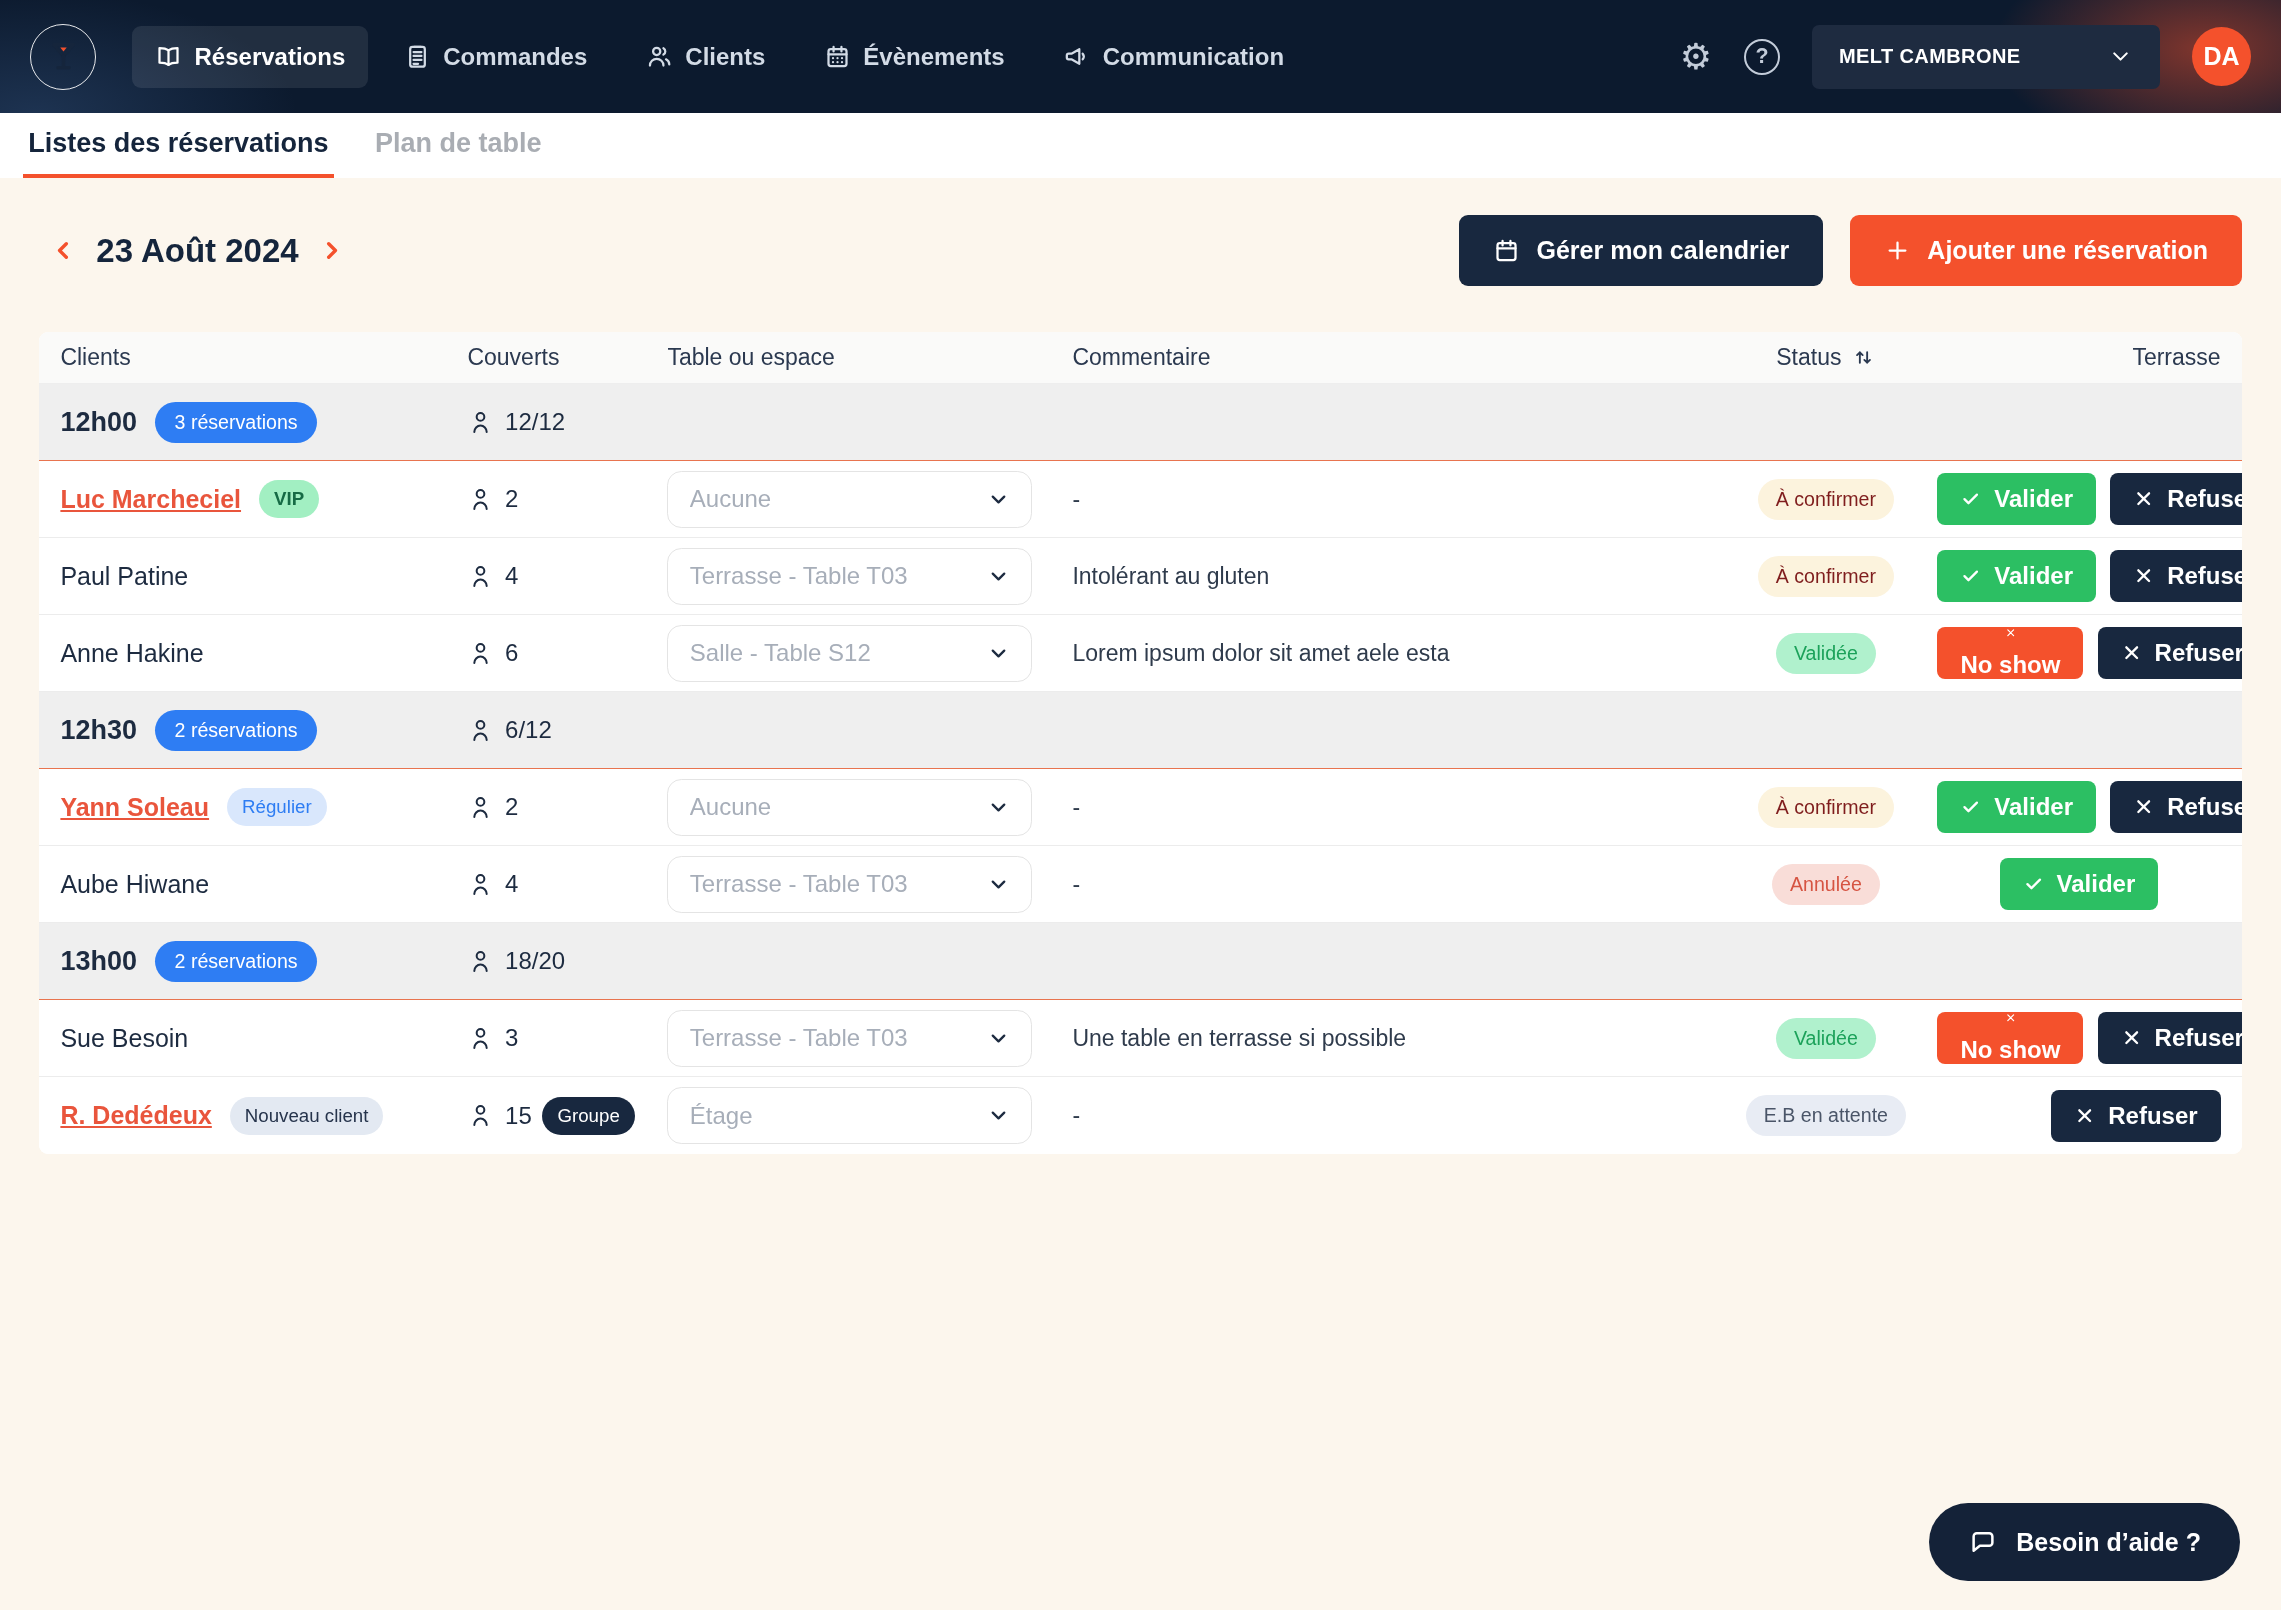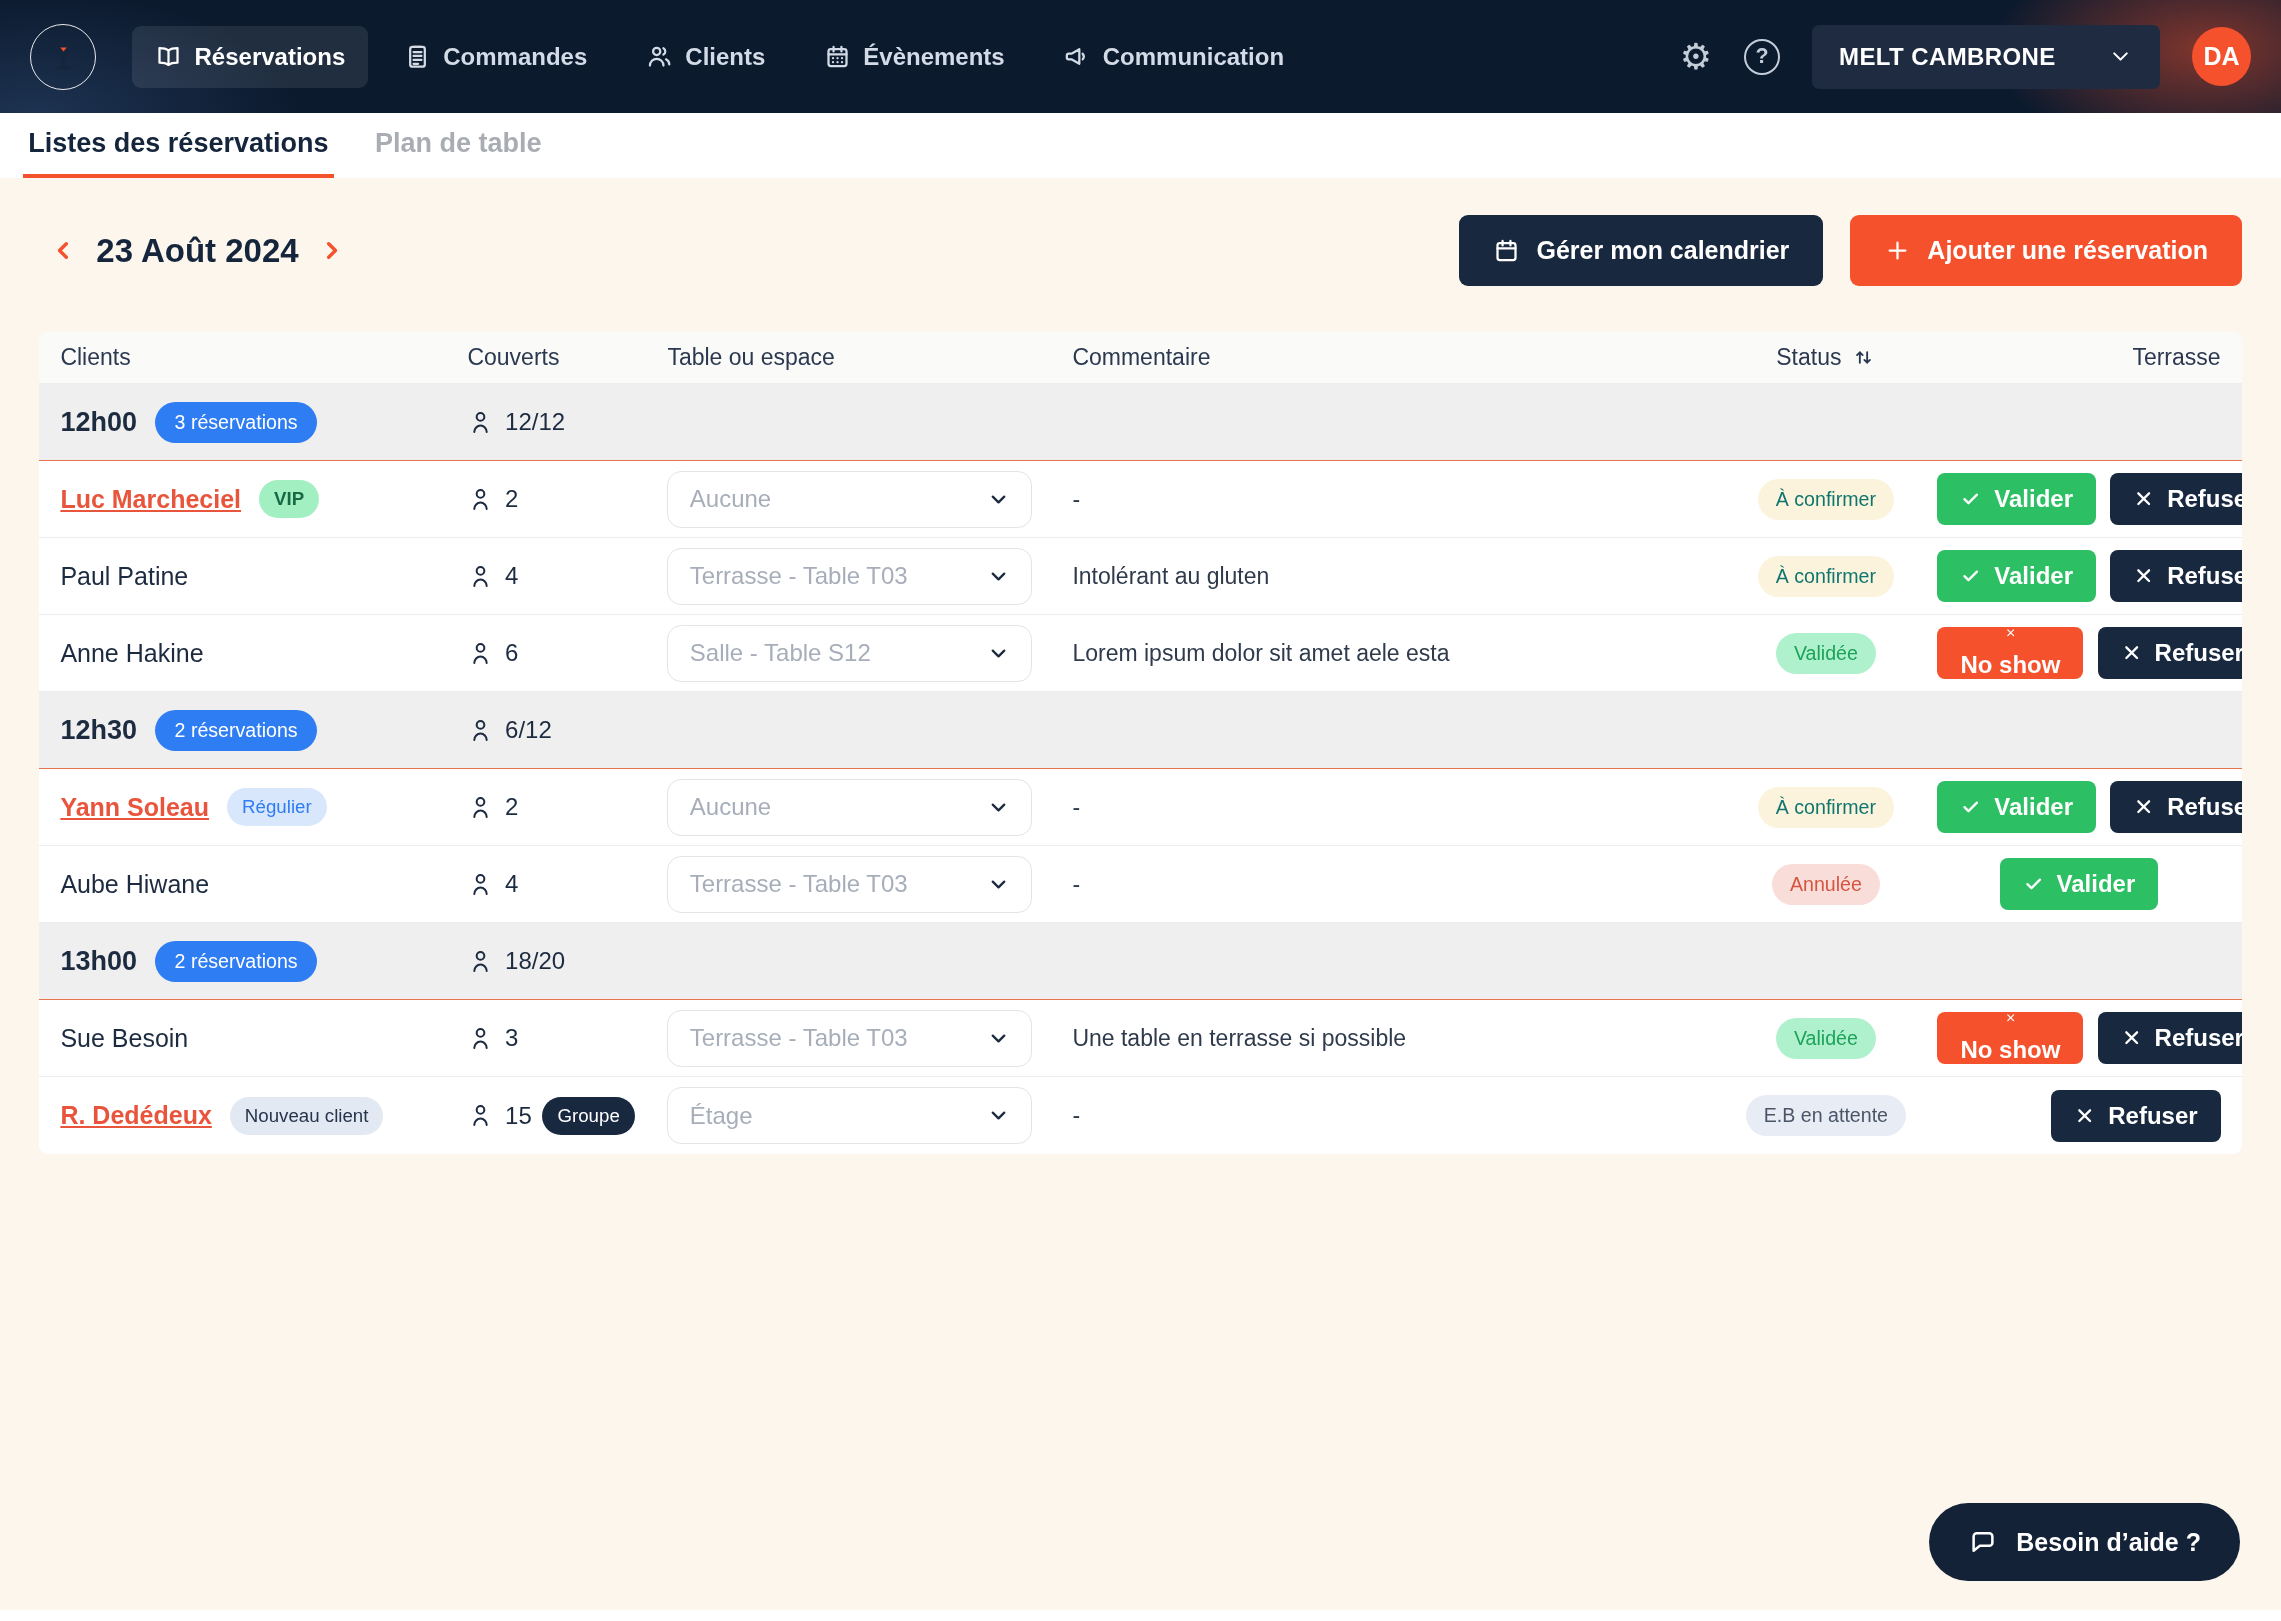--- a/index.html
+++ b/index.html
@@ -19,21 +19,21 @@
   .logo{width:66px;height:66px;border:1.8px solid rgba(255,255,255,.9);border-radius:50%;display:flex;align-items:center;justify-content:center;flex:0 0 auto;position:relative;z-index:1;background:transparent;cursor:pointer;}
   .logo svg{width:41px;height:41px;}
   .nav-items{display:flex;align-items:center;gap:12.5px;margin-left:36px;position:relative;z-index:1;}
   .nav-item{display:flex;align-items:center;gap:12.5px;color:#d3dbe6;font-size:24px;font-weight:700;padding:17px 23px;border-radius:9px;text-decoration:none;white-space:nowrap;cursor:pointer;}
   .nav-item .ic{width:27px;height:27px;}
   .nav-item.active{background:rgba(255,255,255,.09);color:#ffffff;}
   .nav-right{margin-left:auto;display:flex;align-items:center;gap:32px;position:relative;z-index:1;}
   .icon-btn{color:#c3ccd9;background:none;border:none;cursor:pointer;display:flex;align-items:center;justify-content:center;}
   .gear{font-size:36px;line-height:1;}
   .help-ring{width:36px;height:36px;border:2.2px solid #c3ccd9;border-radius:50%;font-size:21.4px;font-weight:700;color:#c3ccd9;display:flex;align-items:center;justify-content:center;}
-  .org-select{display:flex;align-items:center;justify-content:space-between;gap:25px;background:#1e2b40;border:none;border-radius:7.1px;height:64px;padding:0 27px;min-width:348px;color:#fff;font-size:24px;font-weight:700;letter-spacing:0.4px;cursor:pointer;}
+  .org-select{display:flex;align-items:center;justify-content:space-between;gap:25px;background:#1e2b40;border:none;border-radius:7.1px;height:64px;padding:0 27px;min-width:348px;color:#fff;font-size:20px;font-weight:700;letter-spacing:0.4px;cursor:pointer;}
   .org-select .ic{width:25px;height:25px;}
   .avatar{width:59px;height:59px;border-radius:50%;background:var(--c-accent,#f4512c);color:#fff;font-size:25px;font-weight:700;display:flex;align-items:center;justify-content:center;cursor:pointer;}
 
   
   .tabbar{height:65px;background:#ffffff;display:flex;align-items:stretch;gap:36px;padding-left:23px;}
   .tab{display:flex;align-items:center;font-size:27px;font-weight:700;color:#a9adb3;border-bottom:4.5px solid transparent;padding:0 5.3px;cursor:pointer;white-space:nowrap;}
   .tab.active{color:var(--c-navy,#15253c);border-bottom-color:var(--c-accent,#f4512c);}
 
   
   .toolbar{display:flex;align-items:center;justify-content:space-between;margin:36px 39px 0 39px;height:73px;}
@@ -72,21 +72,21 @@
   .pill-gray{background:#e3e9f2;color:#26344c;}
   .pill-dark{background:#18283f;color:#fff;}
   .cell-covers{display:flex;align-items:center;gap:10.7px;font-size:24px;font-weight:500;color:#1d2b40;}
   .cell-covers .ic{width:27px;height:27px;stroke-width:1.8;}
   .select{width:365px;height:57px;background:#fff;border:1.3px solid #e4e4e4;border-radius:14.3px;display:flex;align-items:center;justify-content:space-between;padding:0 21.4px;cursor:pointer;}
   .select-val{font-size:24px;color:#a7aeb9;white-space:nowrap;overflow:hidden;}
   .select .ic{width:23px;height:23px;stroke-width:2.4;color:#1d2b40;flex:0 0 auto;}
   .comment{font-size:23px;color:#2f3b4c;white-space:nowrap;overflow:hidden;padding-right:18px;}
   .cell-status{display:flex;justify-content:center;}
   .st{font-size:19.6px;font-weight:500;padding:9px 18px;border-radius:890px;white-space:nowrap;}
-  .st-amber{background:#fcf3dd;color:#0f766e;}
+  .st-amber{background:#fcf3dd;color:#7f1d1d;}
   .st-green{background:#b0f1cd;color:#1ca25a;}
   .st-red{background:#f9ddd8;color:#d65442;}
   .st-gray{background:#e8ecf4;color:#4a5568;}
   .cell-actions{display:flex;justify-content:flex-end;gap:14.3px;}
   .cell-actions.center{justify-content:center;}
   .btn{display:flex;align-items:center;gap:12.5px;height:52px;border:none;border-radius:8px;font-family:inherit;font-size:24px;font-weight:700;padding:0 23px;color:#fff;cursor:pointer;white-space:nowrap;}
   .btn .ic{width:21.4px;height:21.4px;stroke-width:2.6;}
   .btn-green{background:var(--c-green,#2cbf63);}
   .btn-dark{background:#18283f;}
   .btn-orange{background:var(--c-accent,#f4512c);flex-direction:column;}

